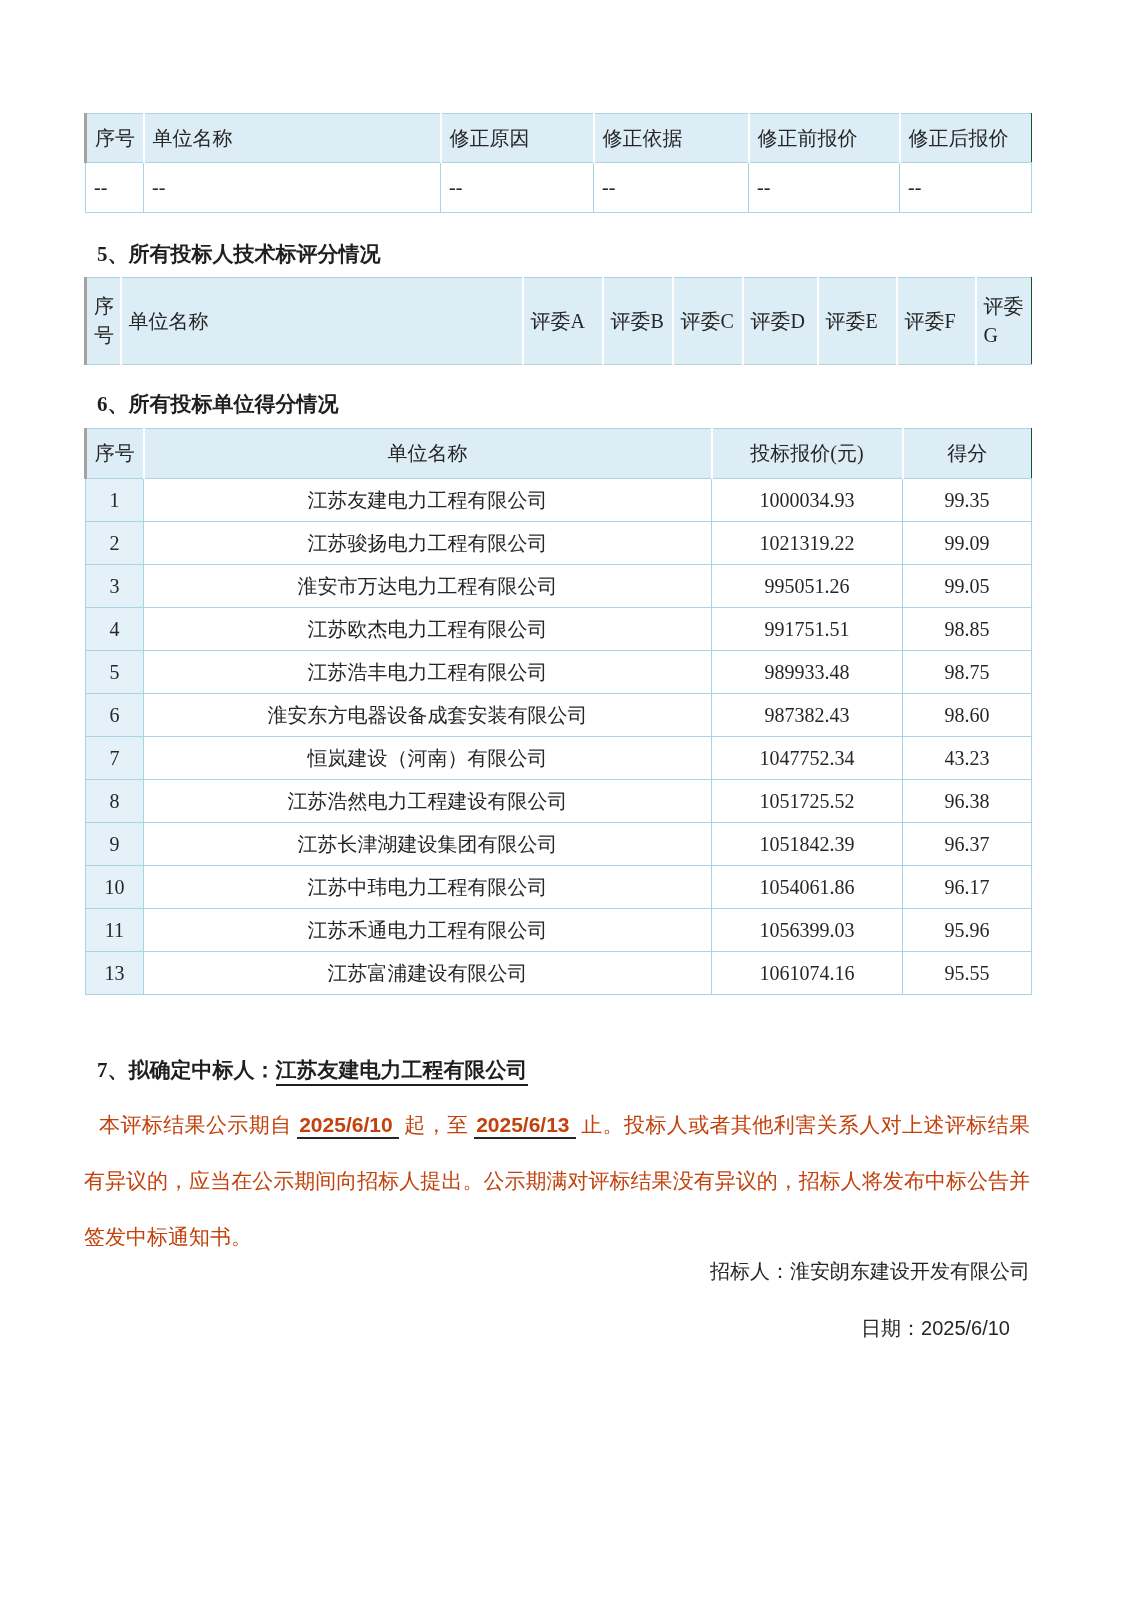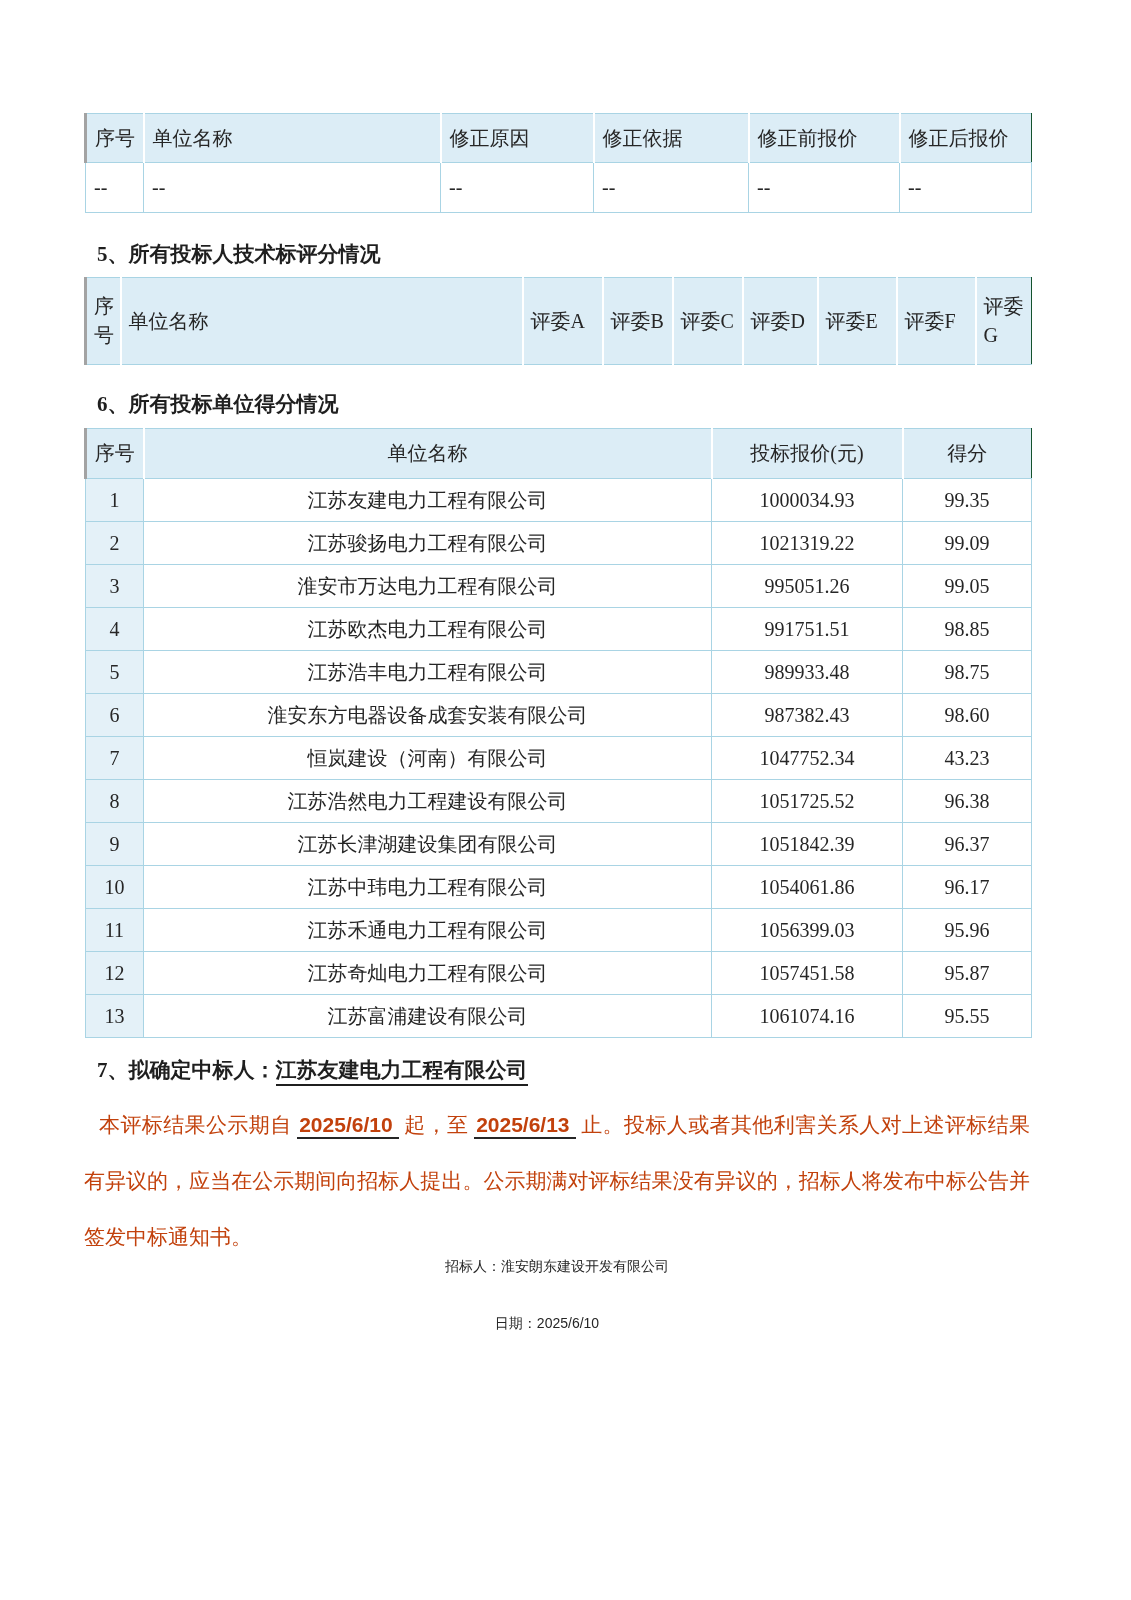--- a/index.html
+++ b/index.html
@@ -39,21 +39,21 @@
   .heading { font-size:21px; font-weight:bold; color:#1f1f1f; white-space:nowrap; }
   .para {
     width:946px; font-size:21px; line-height:56px; text-align:justify;
     text-indent:15px; color:#c2410c;
   }
   .u-date {
     font-family:"Liberation Sans","DejaVu Sans",sans-serif;
     font-weight:bold; border-bottom:2px solid #262626; padding:0 6px 1px 2px;
   }
   .winner { border-bottom:2px solid #1f1f1f; padding-bottom:2px; }
-  .footer-line { width:946px; font-size:14px; text-align:center; white-space:nowrap; }
+  .footer-line { width:946px; font-size:20px; text-align:right; white-space:nowrap; }
   .sans-date { font-family:"Liberation Sans","DejaVu Sans",sans-serif; }
 </style>
 </head>
 <body>
 
 <div class="page">
 
   <table class="doc t1 abs" style="top:113px; left:84px;">
     <colgroup>
       <col style="width:58px">
@@ -193,26 +193,20 @@
         <td>1054061.86</td>
         <td>96.17</td>
       </tr>
         <tr style="">
         <td class="idx">11</td>
         <td>江苏禾通电力工程有限公司</td>
         <td>1056399.03</td>
         <td>95.96</td>
       </tr>
         <tr style="">
-        <td class="idx">12</td>
-        <td>江苏奇灿电力工程有限公司</td>
-        <td>1057451.58</td>
-        <td>95.87</td>
-      </tr>
-        <tr style="">
         <td class="idx">13</td>
         <td>江苏富浦建设有限公司</td>
         <td>1061074.16</td>
         <td>95.55</td>
       </tr>
       </tbody>
   </table>
 
   <div class="heading abs" style="top:1056px; left:97px;">
     <span>7、拟确定中标人：</span><span class="winner">江苏友建电力工程有限公司</span>

